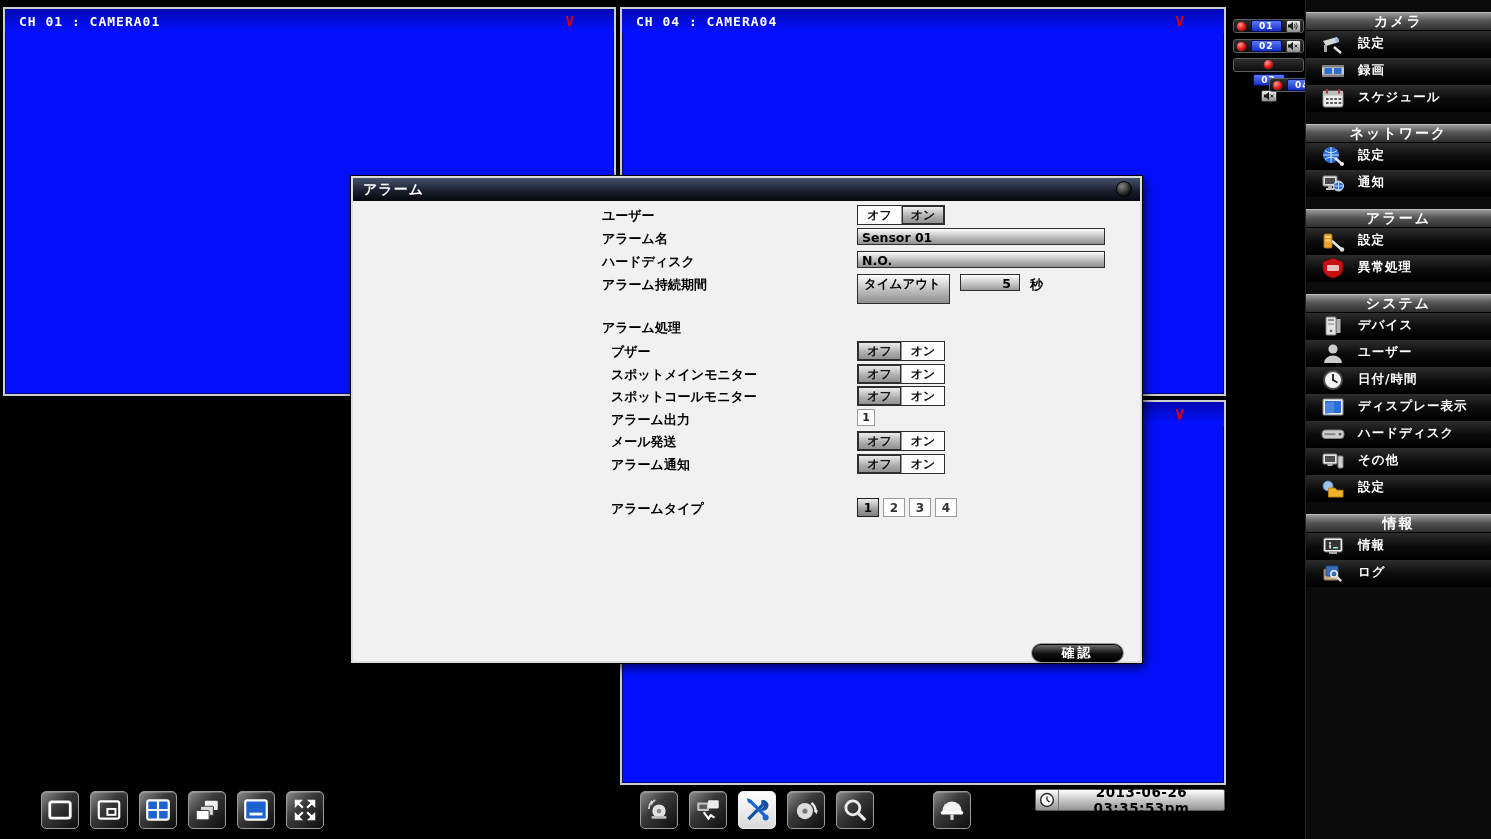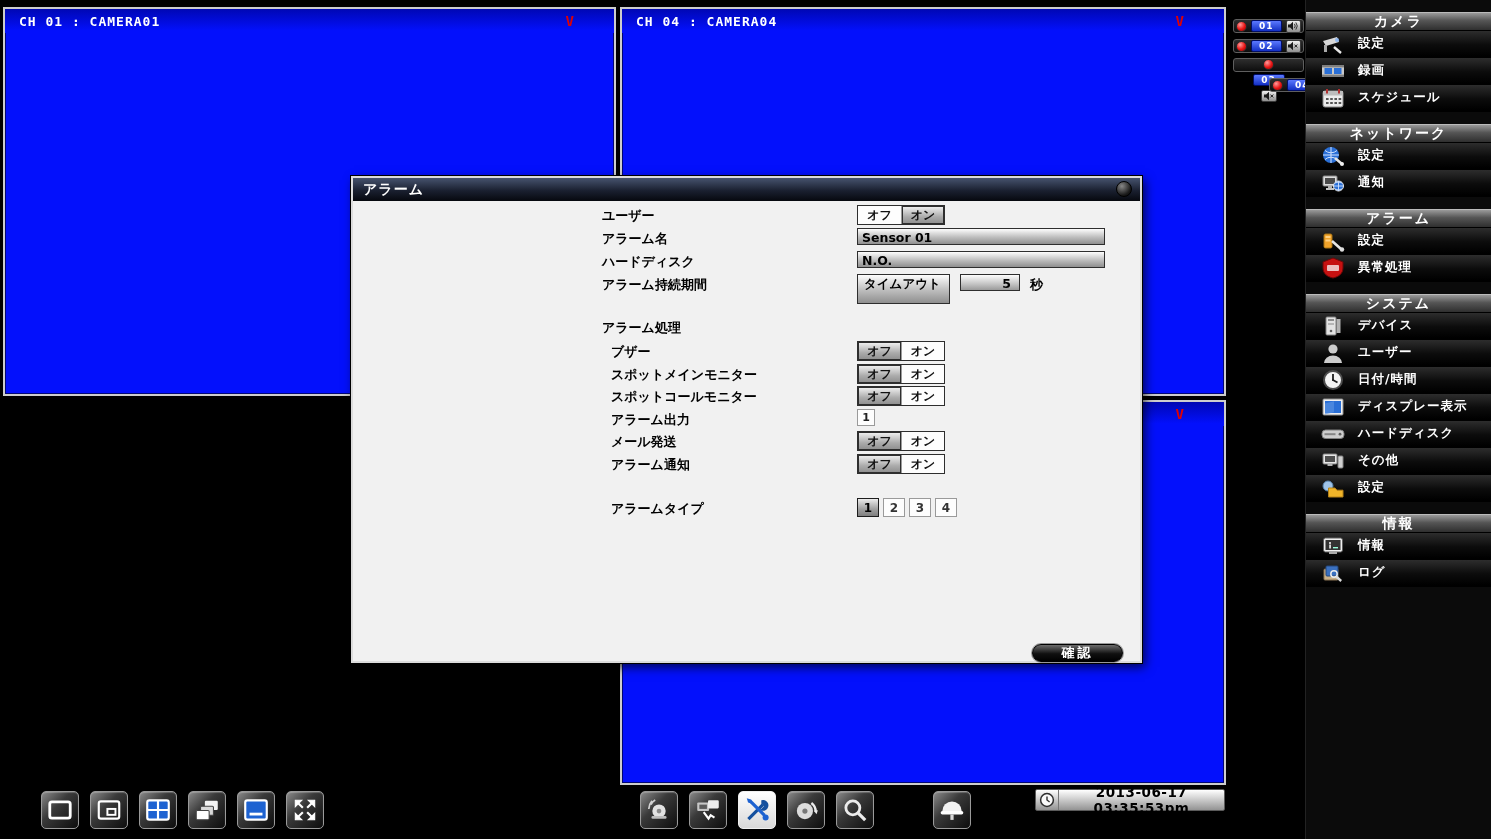--- a/index.html
+++ b/index.html
@@ -371,21 +371,21 @@
       </svg>
   </div>
 
   <div class="timebox">
     <span class="clockcell">
       <svg width="16" height="16" viewBox="0 0 16 16">
           <circle cx="8" cy="8" r="6.4" fill="#fafafa" stroke="#2e2e2e" stroke-width="1.5"></circle>
           <path d="M8 4.4 V8 L10.6 10" stroke="#2e2e2e" stroke-width="1.4" fill="none"></path>
         </svg>
     </span>
-    <span class="dt">2013-06-17 03:35:53pm</span>
+    <span class="dt">2013-06-26 03:35:53pm</span>
   </div>
 
   <div class="dialog">
     <div class="dlg-title">
       <span>アラーム</span>
       <span class="dlg-close"></span>
     </div>
 
 
     <span class="f-label" style="left:249px;top:29px;">ユーザー</span>

